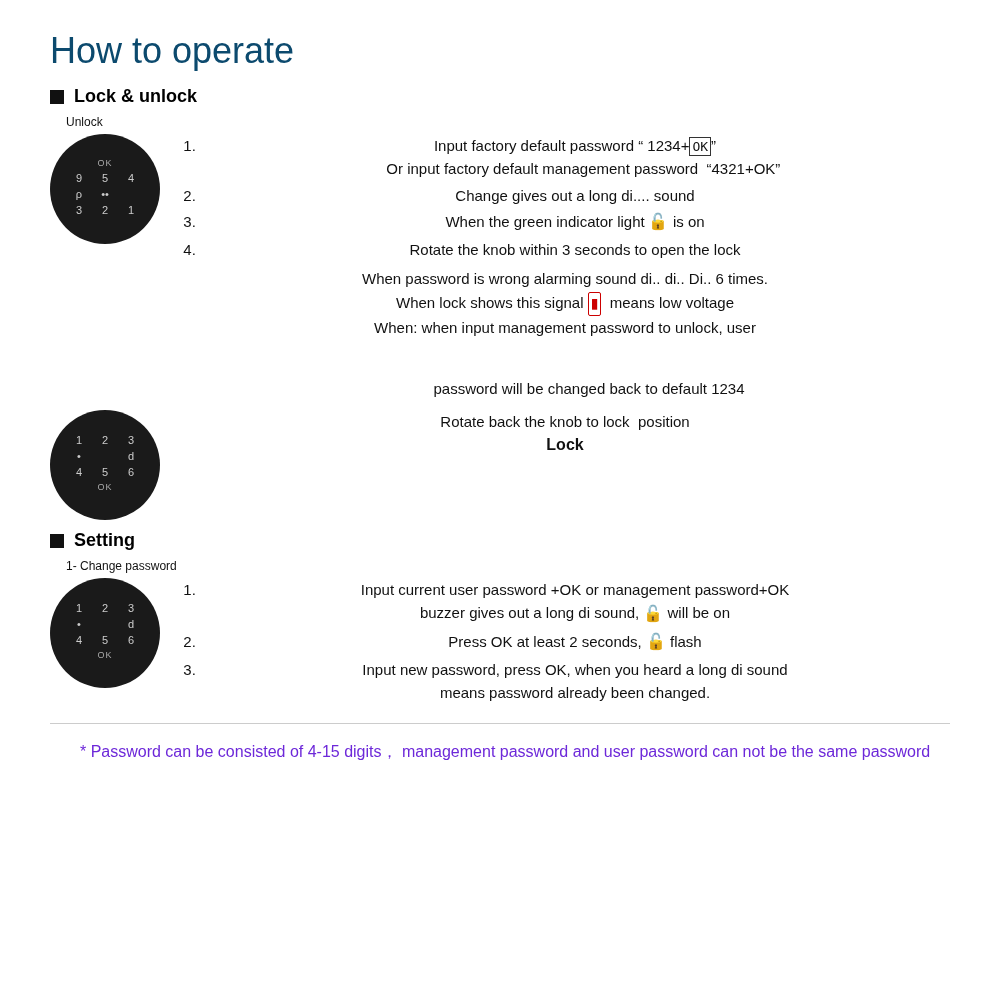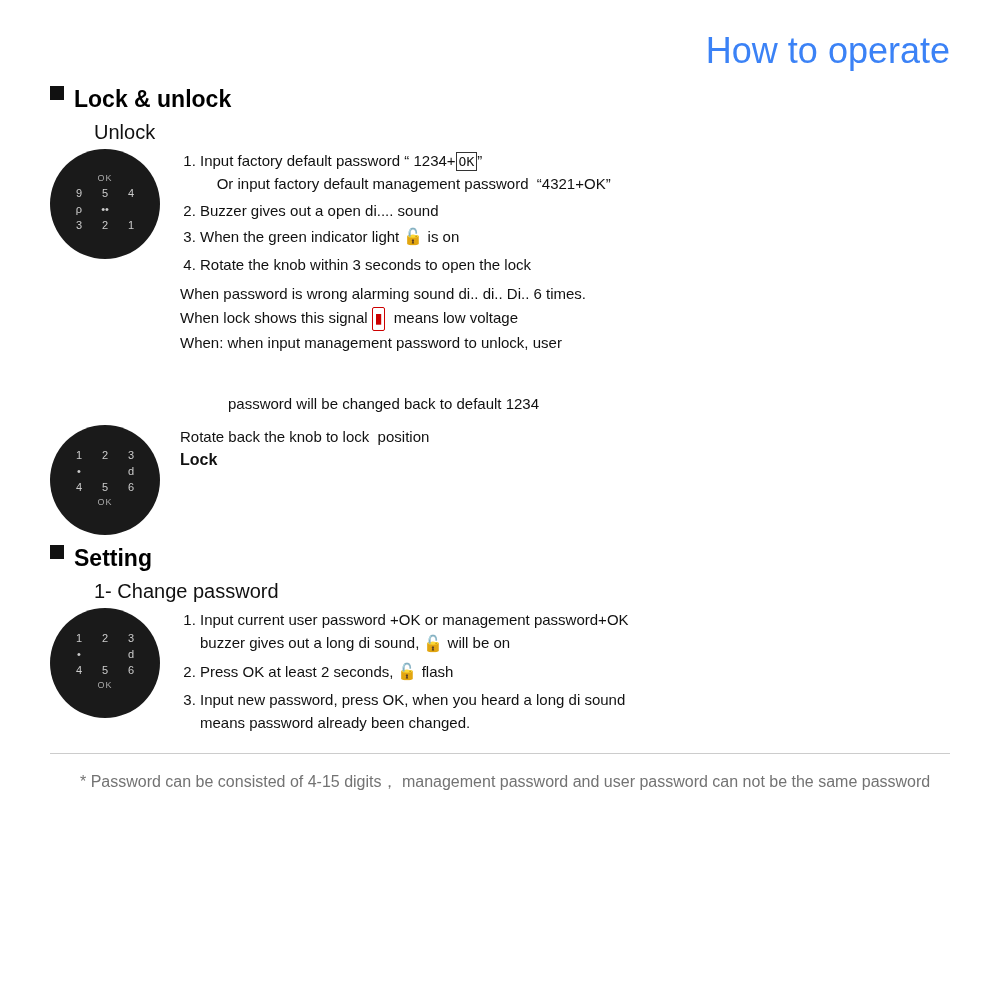--- a/index.html
+++ b/index.html
@@ -8,27 +8,27 @@
       font-family: Arial, sans-serif;
       width: 1000px;
       height: 1000px;
       overflow: hidden;
       padding: 30px 50px;
     }
     h1 {
       font-size: 36px;
       font-weight: normal;
       margin-bottom: 14px;
-      color: #3b82f6;
-      text-align: right;
+      color: #0c4a6e;
     }
     .section-title {
-      font-size: 23px;
+      font-size: 18px;
       font-weight: bold;
       display: flex;
+      align-items: center;
       margin-bottom: 8px;
     }
     .section-title .square-bullet {
       display: inline-block;
       width: 14px;
       height: 14px;
       background: #111;
       margin-right: 10px;
       flex-shrink: 0;
     }
@@ -60,31 +60,32 @@
       color: #ccc;
       font-size: 11px;
       width: 18px;
       text-align: center;
     }
     .text-block {
       flex: 1;
       font-size: 15px;
       color: #111;
       line-height: 1.55;
+      text-align: center;
     }
     .text-block ol {
       padding-left: 20px;
     }
     .text-block ol li {
       margin-bottom: 3px;
     }
     .subsection-title {
-      font-size: 20px;
+      font-size: 12px;
       font-weight: normal;
-      margin-left: 44px;
+      margin-left: 16px;
       margin-bottom: 5px;
       color: #111;
     }
     .green-lock {
       display: inline-block;
       color: #00aa00;
       font-size: 16px;
       vertical-align: middle;
     }
     .red-battery {
@@ -96,21 +97,21 @@
       padding: 0 2px;
       border-radius: 2px;
     }
     .divider {
       border: none;
       border-top: 1px solid #ccc;
       margin: 15px 0;
     }
     .footnote {
       font-size: 16px;
-      color: #737373;
+      color: #6d28d9;
       line-height: 1.6;
       margin-top: 10px;
       padding-left: 30px;
       text-indent: -20px;
       margin-left: 20px;
     }
     .kp-label {
       color: #aaa;
       font-size: 9px;
       letter-spacing: 1px;
@@ -149,21 +150,21 @@
         <span class="kp-key">3</span>
         <span class="kp-key">2</span>
         <span class="kp-key">1</span>
       </div>
     </div>
 
     <div class="text-block">
       <ol start="1">
         <li>Input factory default password “ 1234+<span style="font-family:monospace;font-size:13px;border:1px solid #333;padding:1px 2px;">OK</span>”<br>
         &nbsp;&nbsp;&nbsp;&nbsp;Or input factory default management password &nbsp;“4321+OK”</li>
-        <li>Buzzer gives out a open di.... sound</li>
+        <li>Change gives out a long di.... sound</li>
         <li>When the green indicator light <span class="green-lock">🔓</span> is on</li>
         <li>Rotate the knob within 3 seconds to open the lock</li>
       </ol>
       <div style="margin-top:6px;">
         <div>When password is wrong alarming sound di.. di.. Di.. 6 times.</div>
         <div>When lock shows this signal <span class="red-battery">▮</span> &nbsp;means low voltage</div>
         <div>When: when input management password to unlock, user</div>
         <div style="padding-left:48px;margin-top:38px;">password will be changed back to default 1234</div>
       </div>
     </div>

